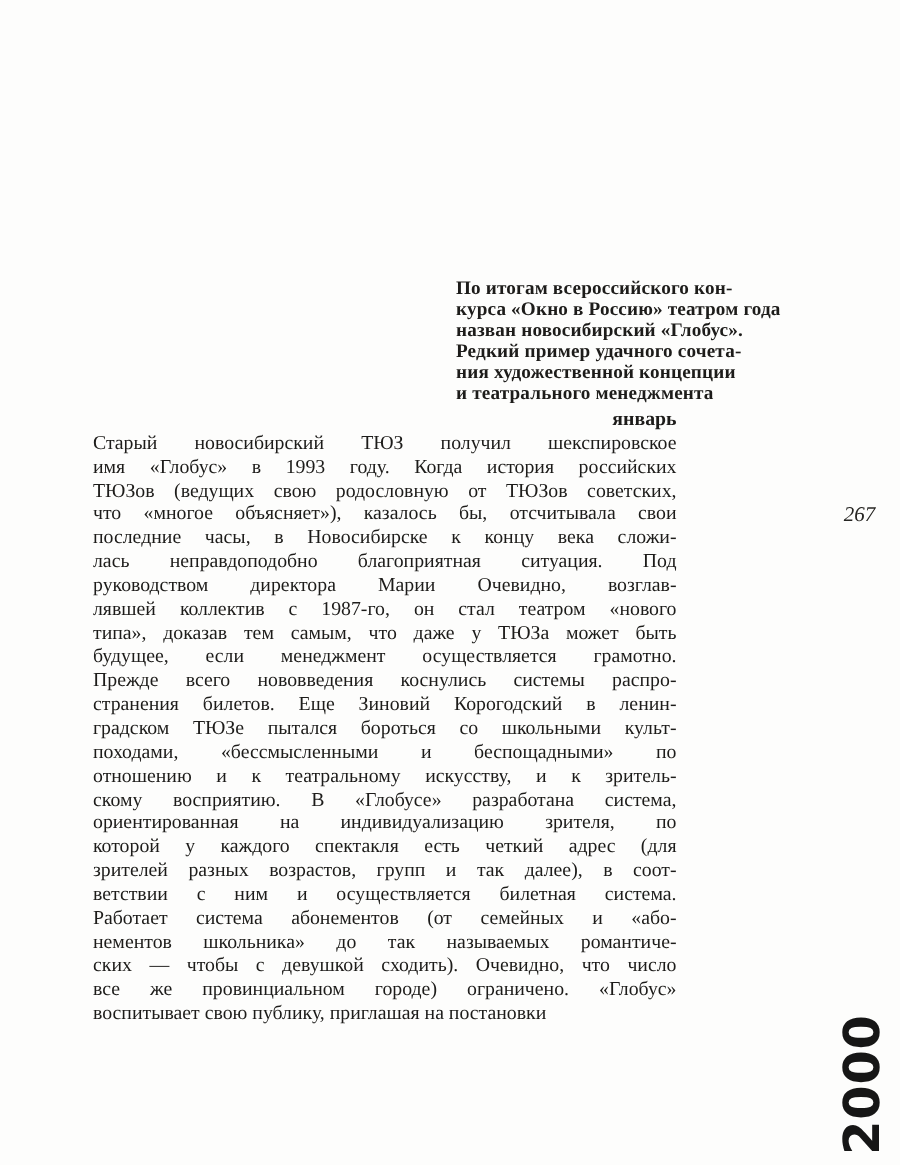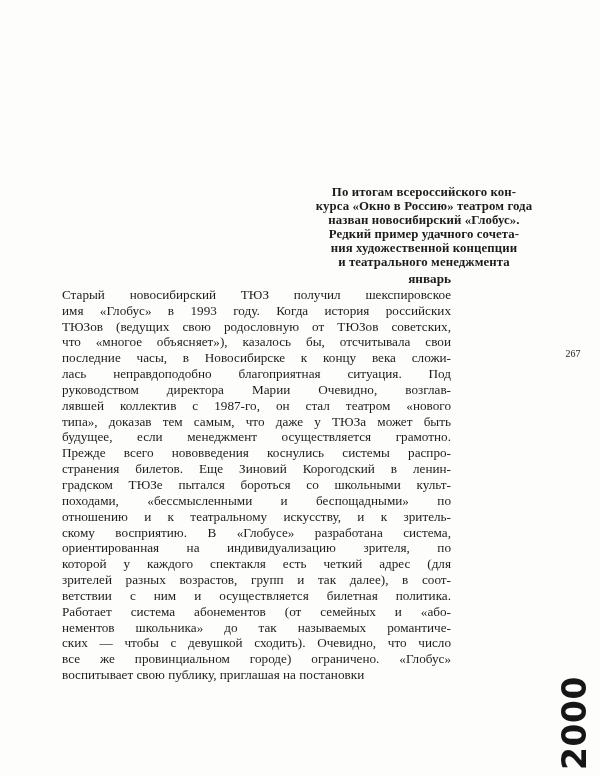--- a/index.html
+++ b/index.html
@@ -22,21 +22,20 @@
     left: 304px;
     top: 186px;
     width: 240px;
     font-weight: bold;
     font-size: 12.8px;
     line-height: 13.9px;
     letter-spacing: 0.1px;
   }
   .sidenote-line {
     white-space: nowrap;
-    text-align: center;
   }
   
   .article {
     position: absolute;
     left: 62px;
     top: 271px;
     width: 389px;
     font-size: 13.2px;
     line-height: 15.85px;
   }
@@ -48,25 +47,26 @@
     text-align: justify;
     text-align-last: justify;
     text-justify: inter-word;
   }
   .body-line.last {
     text-align-last: left;
   }
   .pagenum {
     position: absolute;
     left: 556px;
-    top: 348px;
+    top: 336px;
     width: 34px;
     text-align: center;
-    font-size: 10px;
+    font-size: 14px;
     color: #262522;
+    font-style: italic;
   }
   .year {
     position: absolute;
     left: 529px;
     top: 706px;
     width: 92px;
     height: 36px;
     transform: rotate(-90deg);
     transform-origin: 50% 50%;
     font-family: "DejaVu Sans", sans-serif;
@@ -107,21 +107,21 @@
         <div class="body-line">будущее, если менеджмент осуществляется грамотно.</div>
         <div class="body-line">Прежде всего нововведения коснулись системы распро-</div>
         <div class="body-line">странения билетов. Еще Зиновий Корогодский в ленин-</div>
         <div class="body-line">градском ТЮЗе пытался бороться со школьными культ-</div>
         <div class="body-line">походами, «бессмысленными и беспощадными» по</div>
         <div class="body-line">отношению и к театральному искусству, и к зритель-</div>
         <div class="body-line">скому восприятию. В «Глобусе» разработана система,</div>
         <div class="body-line">ориентированная на индивидуализацию зрителя, по</div>
         <div class="body-line">которой у каждого спектакля есть четкий адрес (для</div>
         <div class="body-line">зрителей разных возрастов, групп и так далее), в соот-</div>
-        <div class="body-line">ветствии с ним и осуществляется билетная политика.</div>
+        <div class="body-line">ветствии с ним и осуществляется билетная система.</div>
         <div class="body-line">Работает система абонементов (от семейных и «або-</div>
         <div class="body-line">нементов школьника» до так называемых романтиче-</div>
         <div class="body-line">ских — чтобы с девушкой сходить). Очевидно, что число</div>
         <div class="body-line">все же провинциальном городе) ограничено. «Глобус»</div>
         <div class="body-line last">воспитывает свою публику, приглашая на постановки</div>
       </div>
   </div>
 
   <div class="pagenum">267</div>
 

